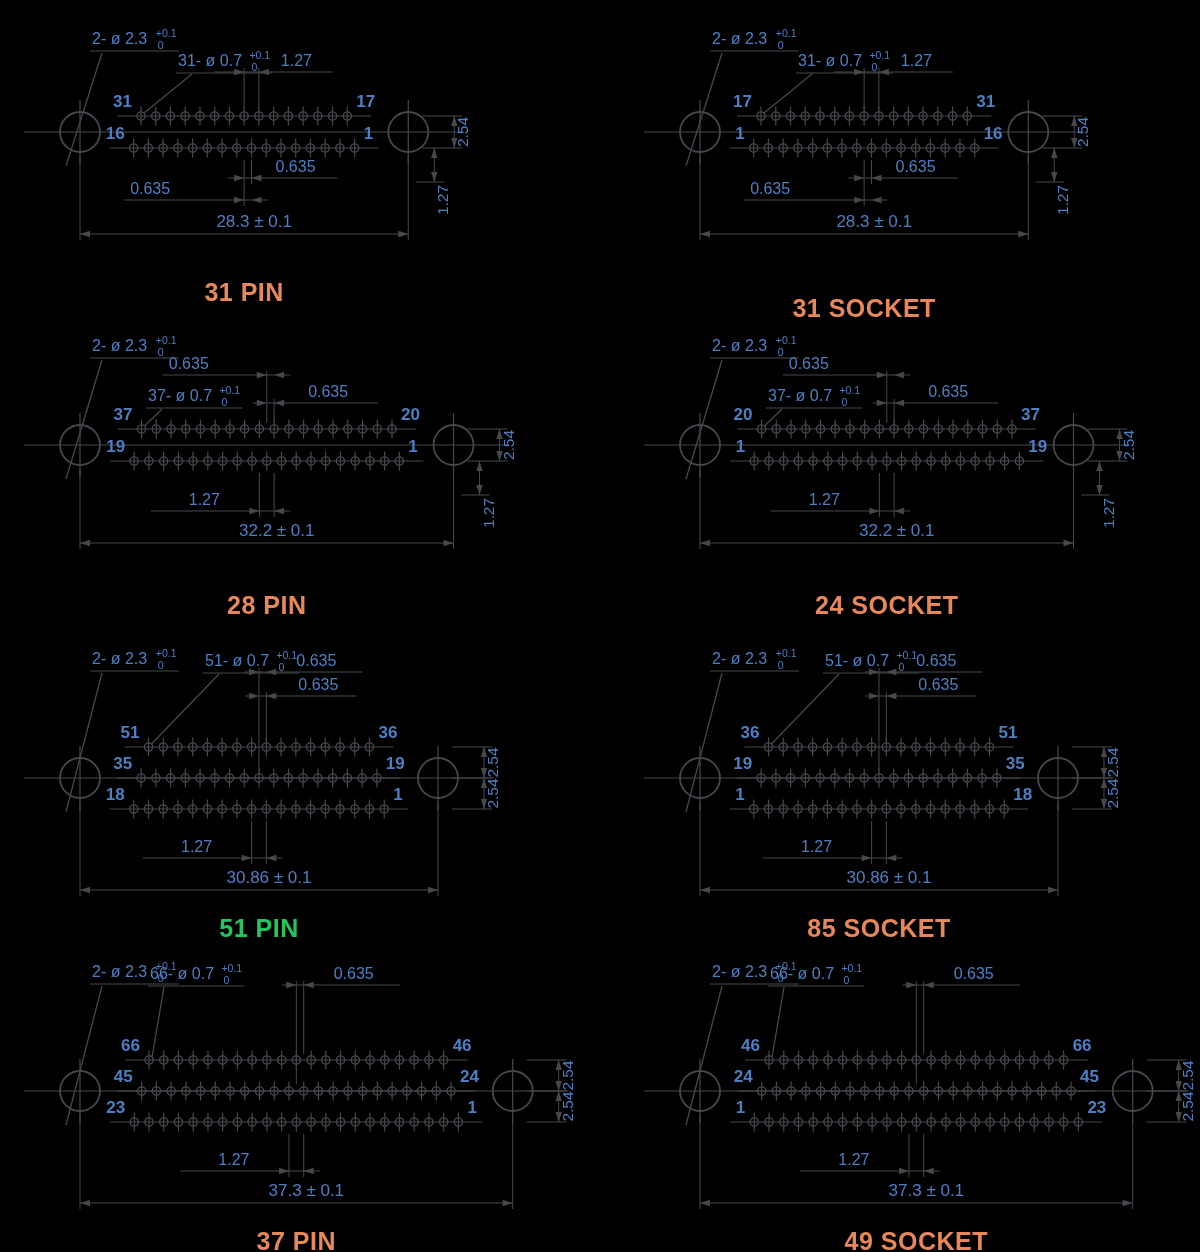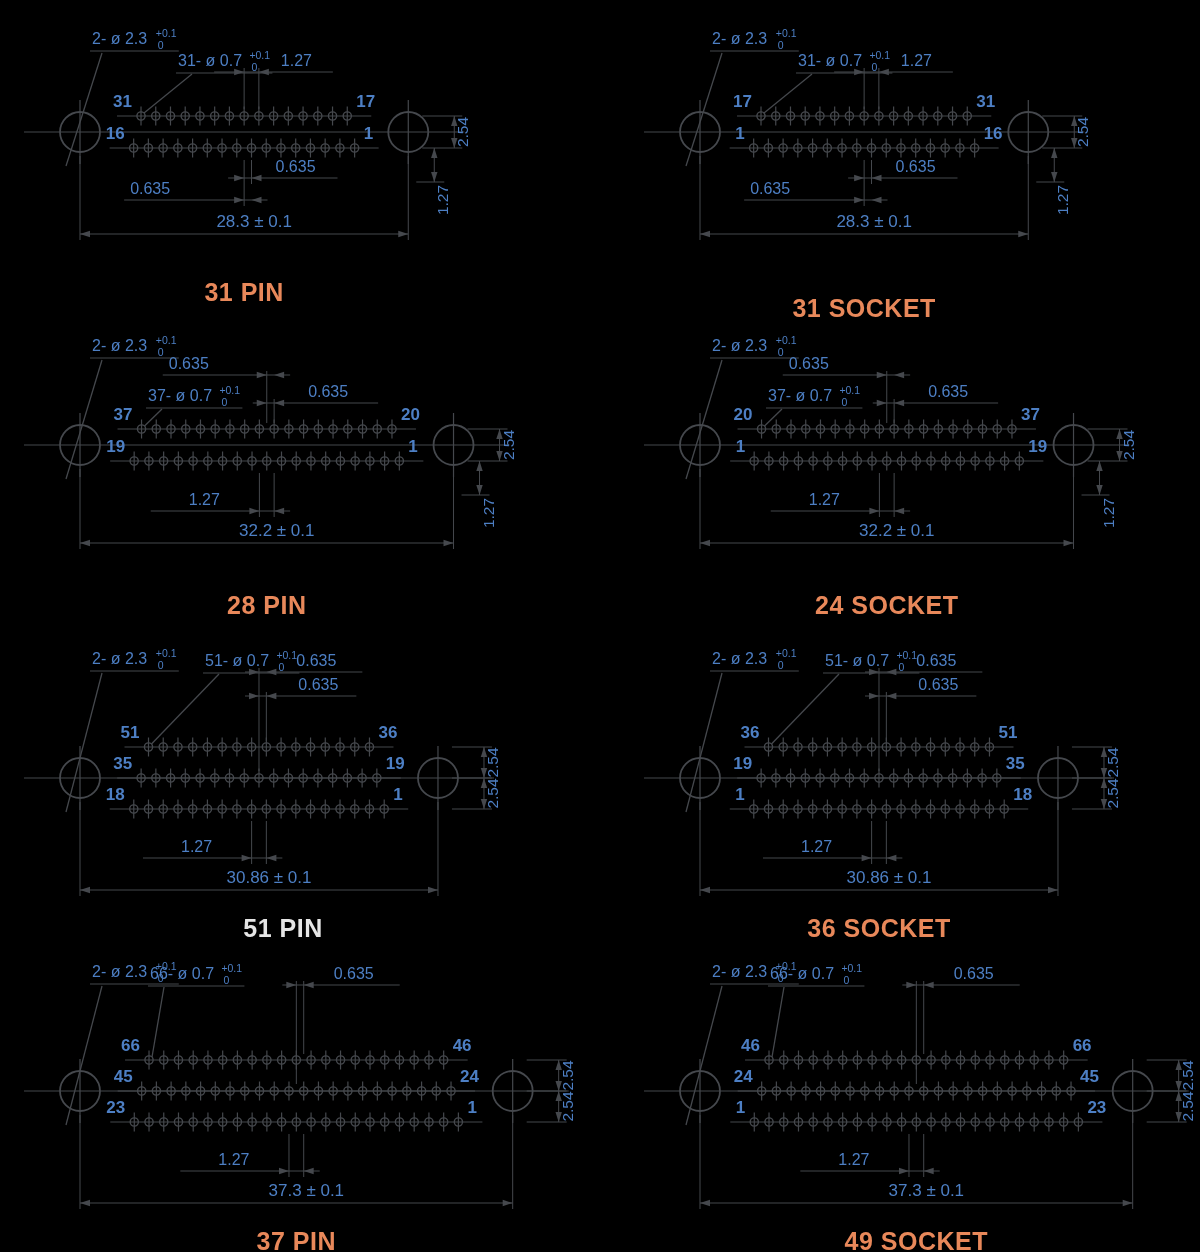--- a/index.html
+++ b/index.html
@@ -686,21 +686,21 @@
           <line x1="451.976" y1="183" x2="491.976" y2="183" stroke="#45484d" stroke-width="1"></line>
           <line x1="483.976" y1="121" x2="483.976" y2="183" stroke="#45484d" stroke-width="1"></line>
           <polygon points="483.976,121 480.776,131 487.176,131" fill="#45484d"></polygon>
           <polygon points="483.976,152 480.776,142 487.176,142" fill="#45484d"></polygon>
           <polygon points="483.976,152 480.776,162 487.176,162" fill="#45484d"></polygon>
           <polygon points="483.976,183 480.776,173 487.176,173" fill="#45484d"></polygon>
           <text x="497.976" y="136.5" fill="#4d7fc4" font-size="15.5" text-anchor="middle" font-weight="400" transform="rotate(-90 497.976 136.5)">2.54</text>
           <text x="497.976" y="167.5" fill="#4d7fc4" font-size="15.5" text-anchor="middle" font-weight="400" transform="rotate(-90 497.976 167.5)">2.54</text>
         </g>
       </svg>
-    <div class="title" style="left: 258.988px; top: 288px; color: #e5e5e5; margin-left: 24px;">51 PIN</div>
+    <div class="title" style="left: 258.988px; top: 288px; color: #22c55e;">51 PIN</div>
   </div>
   <div class="cell">
     <svg width="600" height="313" viewBox="0 0 600 313">
         <g transform="translate(20,0)">
           <line x1="24" y1="152" x2="493.976" y2="152" stroke="#45484d" stroke-width="1.2"></line>
           <circle cx="80" cy="152" r="20" fill="none" stroke="#45484d" stroke-width="1.8"></circle>
           <line x1="80" y1="120" x2="80" y2="184" stroke="#45484d" stroke-width="1.2"></line>
           <circle cx="437.976" cy="152" r="20" fill="none" stroke="#45484d" stroke-width="1.8"></circle>
           <line x1="437.976" y1="120" x2="437.976" y2="184" stroke="#45484d" stroke-width="1.2"></line>
           <line x1="124.49799999999999" y1="121" x2="393.47799999999995" y2="121" stroke="#45484d" stroke-width="1.2"></line>
@@ -851,21 +851,21 @@
           <line x1="451.976" y1="183" x2="491.976" y2="183" stroke="#45484d" stroke-width="1"></line>
           <line x1="483.976" y1="121" x2="483.976" y2="183" stroke="#45484d" stroke-width="1"></line>
           <polygon points="483.976,121 480.776,131 487.176,131" fill="#45484d"></polygon>
           <polygon points="483.976,152 480.776,142 487.176,142" fill="#45484d"></polygon>
           <polygon points="483.976,152 480.776,162 487.176,162" fill="#45484d"></polygon>
           <polygon points="483.976,183 480.776,173 487.176,173" fill="#45484d"></polygon>
           <text x="497.976" y="136.5" fill="#4d7fc4" font-size="15.5" text-anchor="middle" font-weight="400" transform="rotate(-90 497.976 136.5)">2.54</text>
           <text x="497.976" y="167.5" fill="#4d7fc4" font-size="15.5" text-anchor="middle" font-weight="400" transform="rotate(-90 497.976 167.5)">2.54</text>
         </g>
       </svg>
-    <div class="title" style="left: 278.988px; top: 288px; color: rgb(232, 136, 90);">36 SOCKET</div>
+    <div class="title" style="left: 278.988px; top: 288px; color: rgb(232, 136, 90);">85 SOCKET</div>
   </div>
   <div class="cell">
     <svg width="600" height="313" viewBox="0 0 600 313">
         <g transform="translate(0,0)">
           <line x1="24" y1="152" x2="568.68" y2="152" stroke="#45484d" stroke-width="1.2"></line>
           <circle cx="80" cy="152" r="20" fill="none" stroke="#45484d" stroke-width="1.8"></circle>
           <line x1="80" y1="120" x2="80" y2="184" stroke="#45484d" stroke-width="1.2"></line>
           <circle cx="512.68" cy="152" r="20" fill="none" stroke="#45484d" stroke-width="1.8"></circle>
           <line x1="512.68" y1="120" x2="512.68" y2="184" stroke="#45484d" stroke-width="1.2"></line>
           <line x1="125.01999999999998" y1="121" x2="467.65999999999997" y2="121" stroke="#45484d" stroke-width="1.2"></line>

